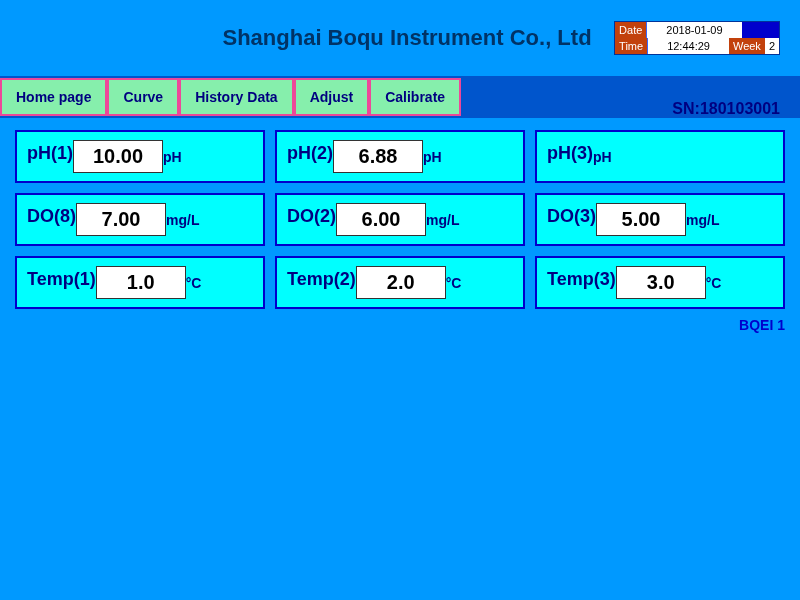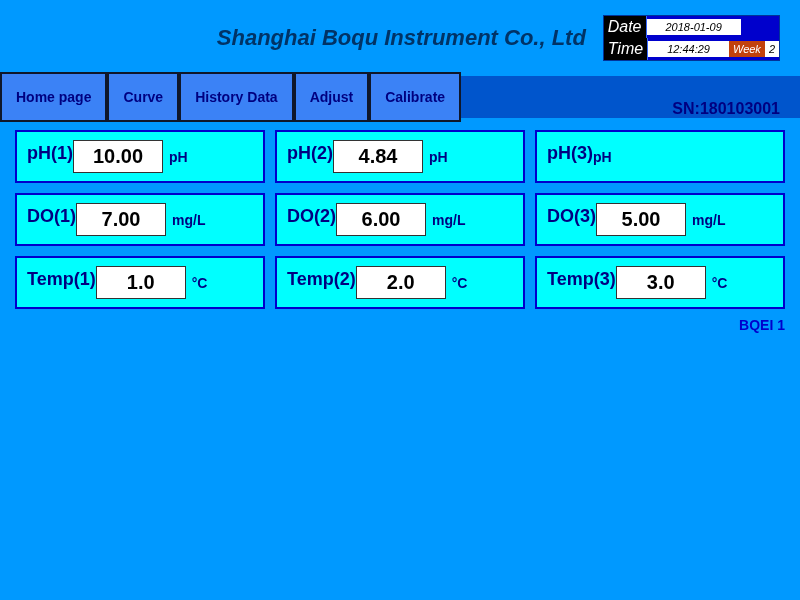--- a/index.html
+++ b/index.html
@@ -11,43 +11,42 @@
       overflow: hidden;
     }
 
     
     .header {
       display: flex;
       align-items: center;
       justify-content: space-between;
       padding: 10px 20px;
       height: 76px;
-      font-style: italic;
     }
     .header-title {
       color: #003366;
       font-size: 22px;
       font-weight: bold;
       flex: 1;
       text-align: center;
     }
     .datetime-panel {
       display: flex;
       flex-direction: column;
       border: 1px solid #003399;
       background: #0000cc;
     }
     .datetime-row {
       display: flex;
       align-items: center;
     }
     .dt-label {
-      background: #000000;
+      background: #c2410c;
       color: white;
-      font-size: 16px;
+      font-size: 11px;
       padding: 2px 4px;
       border-right: 1px solid #3366ff;
       min-width: 30px;
       text-align: center;
     }
     .dt-value {
       background: white;
       color: black;
       font-size: 11px;
       padding: 2px 19px;
@@ -68,28 +67,28 @@
 
     
     .navbar {
       display: flex;
       align-items: center;
       background: #0055cc;
       padding: 0;
       height: 42px;
     }
     .nav-item {
-      background: #3b82f6;
+      background: #86efac;
       color: #000080;
       font-weight: bold;
       font-size: 14px;
       padding: 8px 14px;
-      border: 2px solid #0f172a;
+      border: 2px solid #ec4899;
       cursor: pointer;
-      height: 50px;
+      height: 38px;
       display: flex;
       align-items: center;
     }
     .sn-label {
       color: #000080;
       font-weight: bold;
       font-size: 16px;
       margin-left: auto;
       margin-right: 20px;
       margin-top: 24px;
@@ -119,21 +118,20 @@
     .sensor-label {
       font-size: 18px;
       font-weight: bold;
       color: #000080;
       margin-bottom: 6px;
     }
 
     .sensor-value-row {
       display: flex;
       align-items: center;
-      gap: 6px;
     }
 
     .sensor-value-box {
       background: white;
       border: 1px solid #333;
       font-size: 20px;
       font-weight: bold;
       color: black;
       padding: 4px 10px;
       min-width: 90px;
@@ -191,34 +189,34 @@
       <div class="sensor-label">pH(1)</div>
       <div class="sensor-value-row">
         <div class="sensor-value-box">10.00</div>
         <span class="sensor-unit">pH</span>
       </div>
     </div>
 
     <div class="sensor-card">
       <div class="sensor-label">pH(2)</div>
       <div class="sensor-value-row">
-        <div class="sensor-value-box">4.84</div>
+        <div class="sensor-value-box">6.88</div>
         <span class="sensor-unit">pH</span>
       </div>
     </div>
 
     <div class="sensor-card">
       <div class="sensor-label">pH(3)</div>
       <div class="sensor-value-row">
         <span class="sensor-unit">pH</span>
       </div>
     </div>
 
     <div class="sensor-card">
-      <div class="sensor-label">DO(1)</div>
+      <div class="sensor-label">DO(8)</div>
       <div class="sensor-value-row">
         <div class="sensor-value-box">7.00</div>
         <span class="sensor-unit">mg/L</span>
       </div>
     </div>
 
     <div class="sensor-card">
       <div class="sensor-label">DO(2)</div>
       <div class="sensor-value-row">
         <div class="sensor-value-box">6.00</div>

